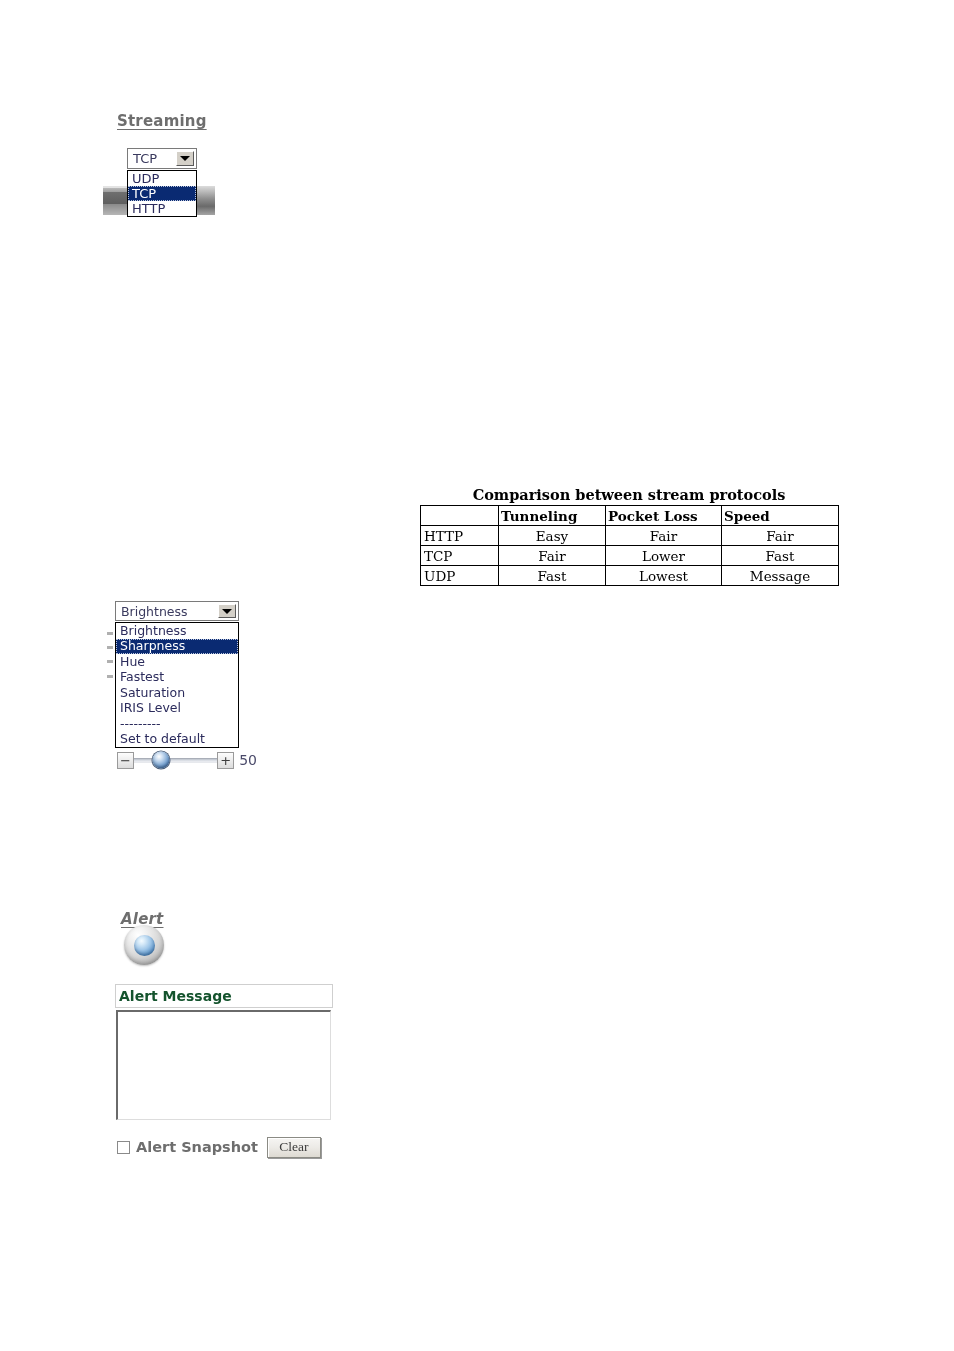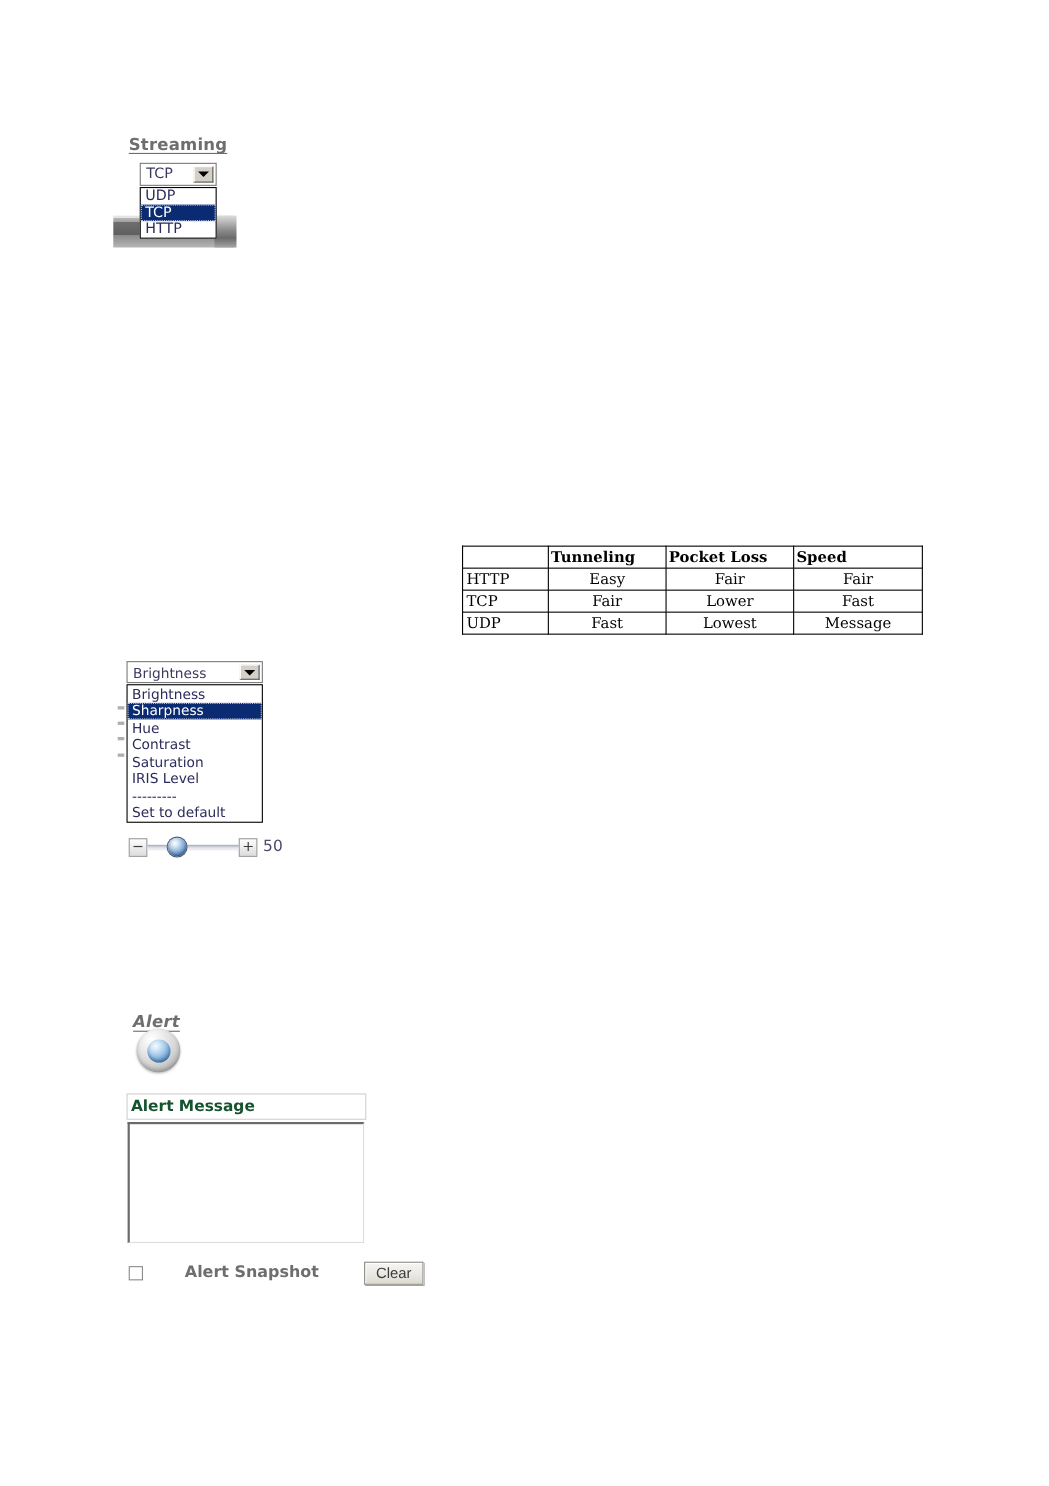--- a/index.html
+++ b/index.html
@@ -9,21 +9,21 @@
   }
   body {
     width: 954px;
     height: 1351px;
     position: relative;
     font-family: "DejaVu Sans", sans-serif;
     overflow: hidden;
   }
 
   
-  .abs { position: absolute; margin-top: 10px; }
+  .abs { position: absolute; }
 
   
   #streaming-section { left: 117px; top: 112px; }
 
   .section-heading {
     font-family: "DejaVu Sans", sans-serif;
     font-size: 15px;
     font-weight: bold;
     color: #6e6e6e;
     letter-spacing: 0.2px;
@@ -292,21 +292,20 @@
     box-sizing: border-box;
   }
 
   
   #alert-footer {
     left: 117px;
     top: 1136px;
     display: flex;
     align-items: center;
     height: 22px;
-    gap: 32px;
   }
   #alert-snapshot-checkbox {
     width: 13px;
     height: 13px;
     border: 1px solid #8a8a8a;
     background: #ffffff;
     box-sizing: border-box;
     flex: none;
   }
   #alert-snapshot-label {
@@ -321,21 +320,21 @@
     margin-left: 9px;
     min-width: 54px;
     height: 21px;
     background: linear-gradient(to bottom, #f6f5f3, #eceae6 50%, #dedad2);
     border: 1px solid #8b8b84;
     box-shadow: inset 1px 1px 0 #ffffff, 1px 1px 0 #9a9a9a;
     box-sizing: border-box;
     display: flex;
     align-items: center;
     justify-content: center;
-    font-family: Liberation Sans, sans-serif;
+    font-family: Liberation Serif, serif;
     font-size: 13.5px;
     color: #3c3c3c;
     padding: 0 0;
   }
 </style>
 </head>
 <body>
 
 <div class="abs" id="streaming-section">
   <div class="section-heading">Streaming</div>
@@ -351,20 +350,21 @@
   </div>
 </div>
 
 <div class="optionlist" id="stream-options">
   <div class="opt">UDP</div>
   <div class="opt selected">TCP</div>
   <div class="opt">HTTP</div>
 </div>
 
 <div class="abs" id="comparison-wrap">
+  <div id="comparison-caption">Comparison between stream protocols</div>
   <table id="comparison-table">
     <colgroup>
       <col class="col-1">
         <col class="col-2">
         <col class="col-3">
         <col class="col-4">
     </colgroup>
     <thead>
       <tr>
         <th></th>
@@ -405,21 +405,21 @@
   <div class="combo-value">Brightness</div>
   <div class="combo-btn">
     <span class="arrow"></span>
   </div>
 </div>
 
 <div class="optionlist" id="bright-options">
   <div class="opt">Brightness</div>
   <div class="opt selected">Sharpness</div>
   <div class="opt">Hue</div>
-  <div class="opt">Contrast</div>
+  <div class="opt">Fastest</div>
   <div class="opt">Saturation</div>
   <div class="opt">IRIS Level</div>
   <div class="opt separator">---------</div>
   <div class="opt">Set to default</div>
 </div>
 
 <div class="abs" id="slider-row">
   <div class="slider-btn">−</div>
   <div id="slider-track">
     <div id="slider-thumb" style="left: 32%;"></div>

